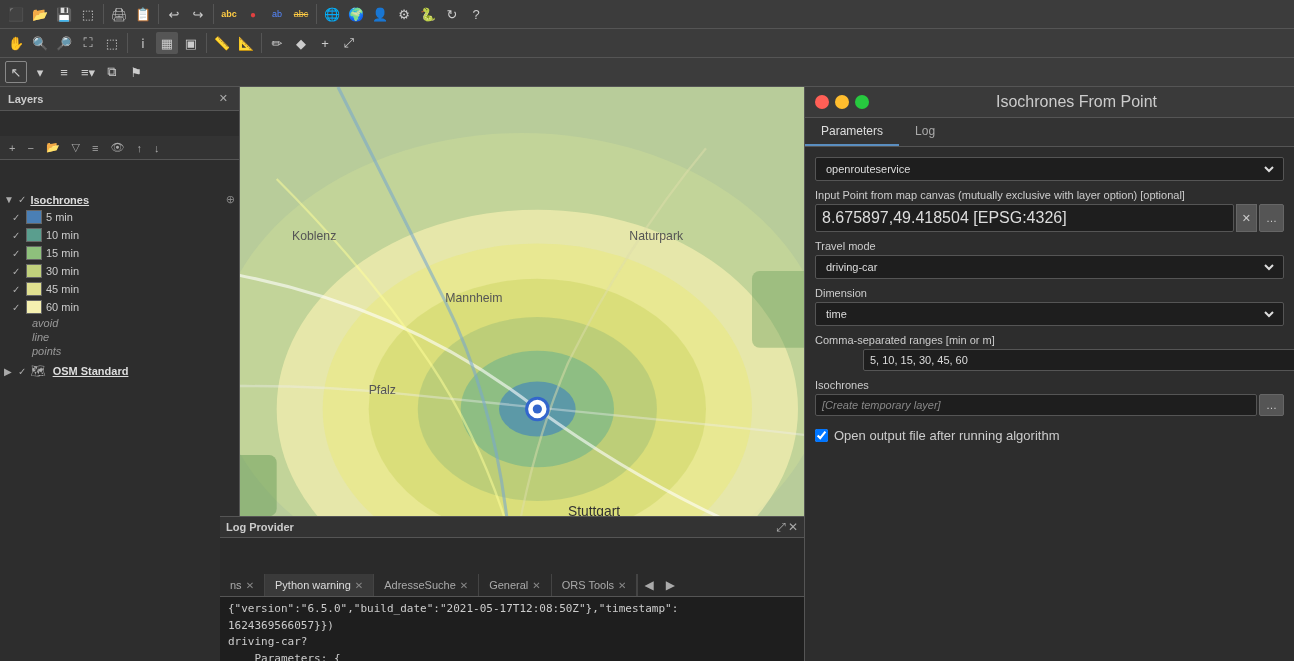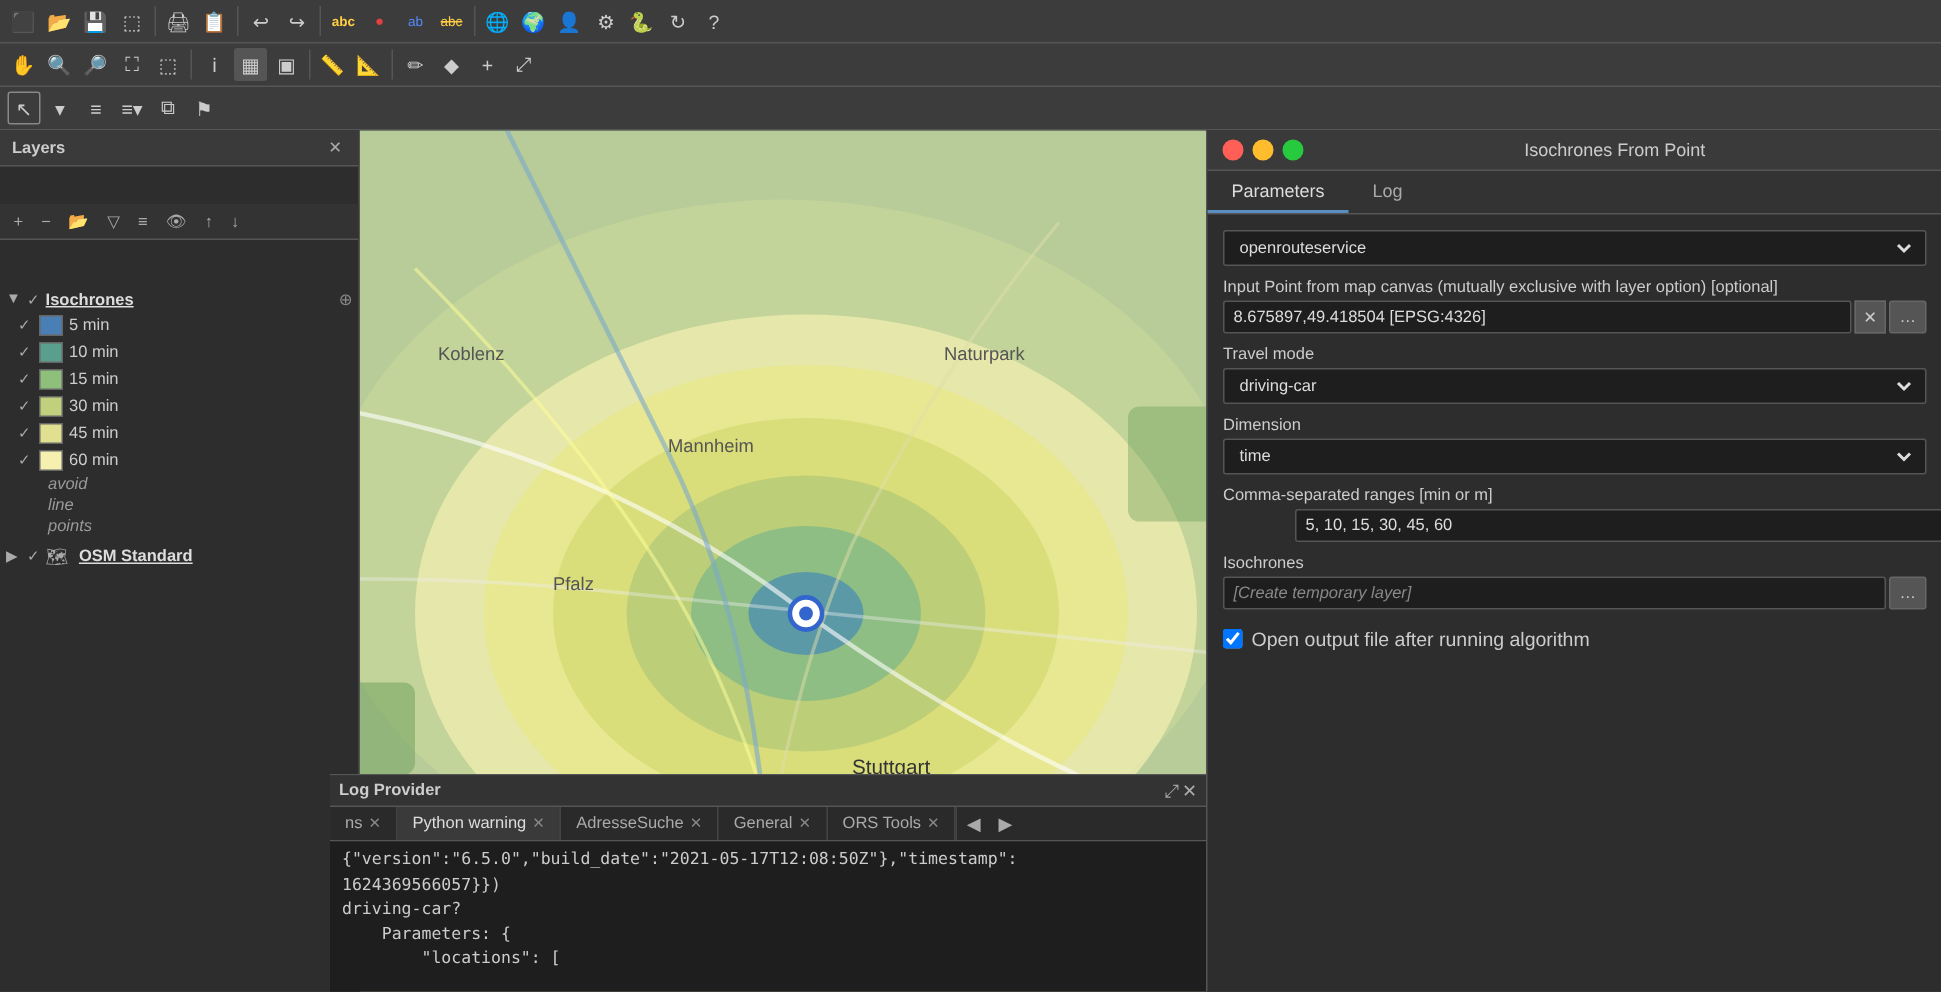--- a/index.html
+++ b/index.html
@@ -38,21 +38,21 @@
     .map-svg { width: 100%; height: 100%; }
 
     
     .right-panel { width: 490px; background: #2d2d2d; border-left: 1px solid #555; display: flex; flex-direction: column; }
     .dialog-titlebar { background: #3a3a3a; padding: 6px 10px; display: flex; align-items: center; justify-content: space-between; border-bottom: 1px solid #555; }
     .dialog-controls { display: flex; gap: 6px; }
     .dialog-btn { width: 14px; height: 14px; border-radius: 50%; border: none; cursor: pointer; }
     .dialog-btn.close { background: #ff5f56; }
     .dialog-btn.min { background: #ffbd2e; }
     .dialog-btn.max { background: #27c93f; }
-    .dialog-title { font-size: 12px; color: #ccc; font-weight: 500; flex: 1; text-align: center; }
+    .dialog-title { font-size: 16px; color: #ccc; font-weight: 500; flex: 1; text-align: center; }
     .dialog-tabs { display: flex; border-bottom: 1px solid #555; background: #333; }
     .dialog-tab { padding: 6px 16px; cursor: pointer; font-size: 12px; color: #aaa; border-bottom: 2px solid transparent; text-align: right; }
     .dialog-tab.active { color: #ddd; border-bottom: 2px solid #5a8ec0; }
     .dialog-body { flex: 1; overflow-y: auto; padding: 10px; }
     .form-row { margin-bottom: 8px; }
     .form-label { font-size: 11px; color: #ccc; margin-bottom: 3px; }
     .form-input { width: 100%; background: #1e1e1e; border: 1px solid #555; color: #ddd; padding: 4px 6px; font-size: 11px; border-radius: 2px; display: flex; align-items: center; justify-content: space-between; }
     .form-input select { width: 100%; background: #1e1e1e; border: none; color: #ddd; font-size: 11px; outline: none; cursor: pointer; }
     .form-input-with-btn { display: flex; gap: 2px; }
     .form-input-with-btn .fi { flex: 1; }
@@ -61,21 +61,21 @@
     .checkbox-row { display: flex; align-items: center; gap: 6px; padding: 4px 0; }
     .checkbox-row input { cursor: pointer; }
     .checkbox-label { font-size: 13px; color: #ccc; }
 
     
     .bottom-panel { position: absolute; bottom: 0; left: 220px; right: 490px; height: 145px; background: #2a2a2a; border-top: 1px solid #555; display: flex; flex-direction: column; }
     .log-header { display: flex; align-items: center; justify-content: space-between; padding: 3px 6px; background: #333; border-bottom: 1px solid #555; }
     .log-title { font-size: 11px; color: #ccc; font-weight: bold; }
     .log-controls { display: flex; gap: 2px; }
     .log-controls button { background: transparent; border: none; color: #aaa; cursor: pointer; font-size: 12px; }
-    .log-tabs { display: flex; background: #2a2a2a; border-bottom: 1px solid #555; overflow-x: auto; }
+    .log-tabs { display: flex; background: #2a2a2a; border-bottom: 1px solid #555; overflow-x: auto; margin-top: 36px; }
     .log-tab { display: flex; align-items: center; gap: 4px; padding: 4px 10px; cursor: pointer; font-size: 11px; color: #aaa; white-space: nowrap; border-right: 1px solid #444; }
     .log-tab.active { background: #3a3a3a; color: #ddd; }
     .log-tab .close-x { font-size: 10px; color: #888; cursor: pointer; }
     .log-nav { display: flex; align-items: center; border-left: 1px solid #444; }
     .log-nav button { background: transparent; border: none; color: #aaa; cursor: pointer; padding: 4px 6px; font-size: 12px; }
     .log-content { flex: 1; overflow-y: auto; padding: 4px 8px; background: #1e1e1e; font-family: monospace; font-size: 11px; color: #ccc; }
     .log-line { line-height: 1.5; white-space: pre-wrap; }
     .log-line.info { color: #7fb7d4; }
   </style>
 </head>
@@ -268,21 +268,21 @@
           <select>
             <option>openrouteservice</option>
           </select>
         </div>
       </div>
 
       <div class="form-row">
         <div class="form-label">Input Point from map canvas (mutually exclusive with layer option) [optional]</div>
         <div class="form-input-with-btn">
           <div class="form-input fi">
-            <span style="font-size:11px;">8.675897,49.418504 [EPSG:4326]</span>
+            <span style="font-size:16px;">8.675897,49.418504 [EPSG:4326]</span>
           </div>
           <button class="form-input-clear">✕</button>
           <button class="form-input-btn">…</button>
         </div>
       </div>
 
       <div class="form-row">
         <div class="form-label">Travel mode</div>
         <div class="form-input">
           <select>

